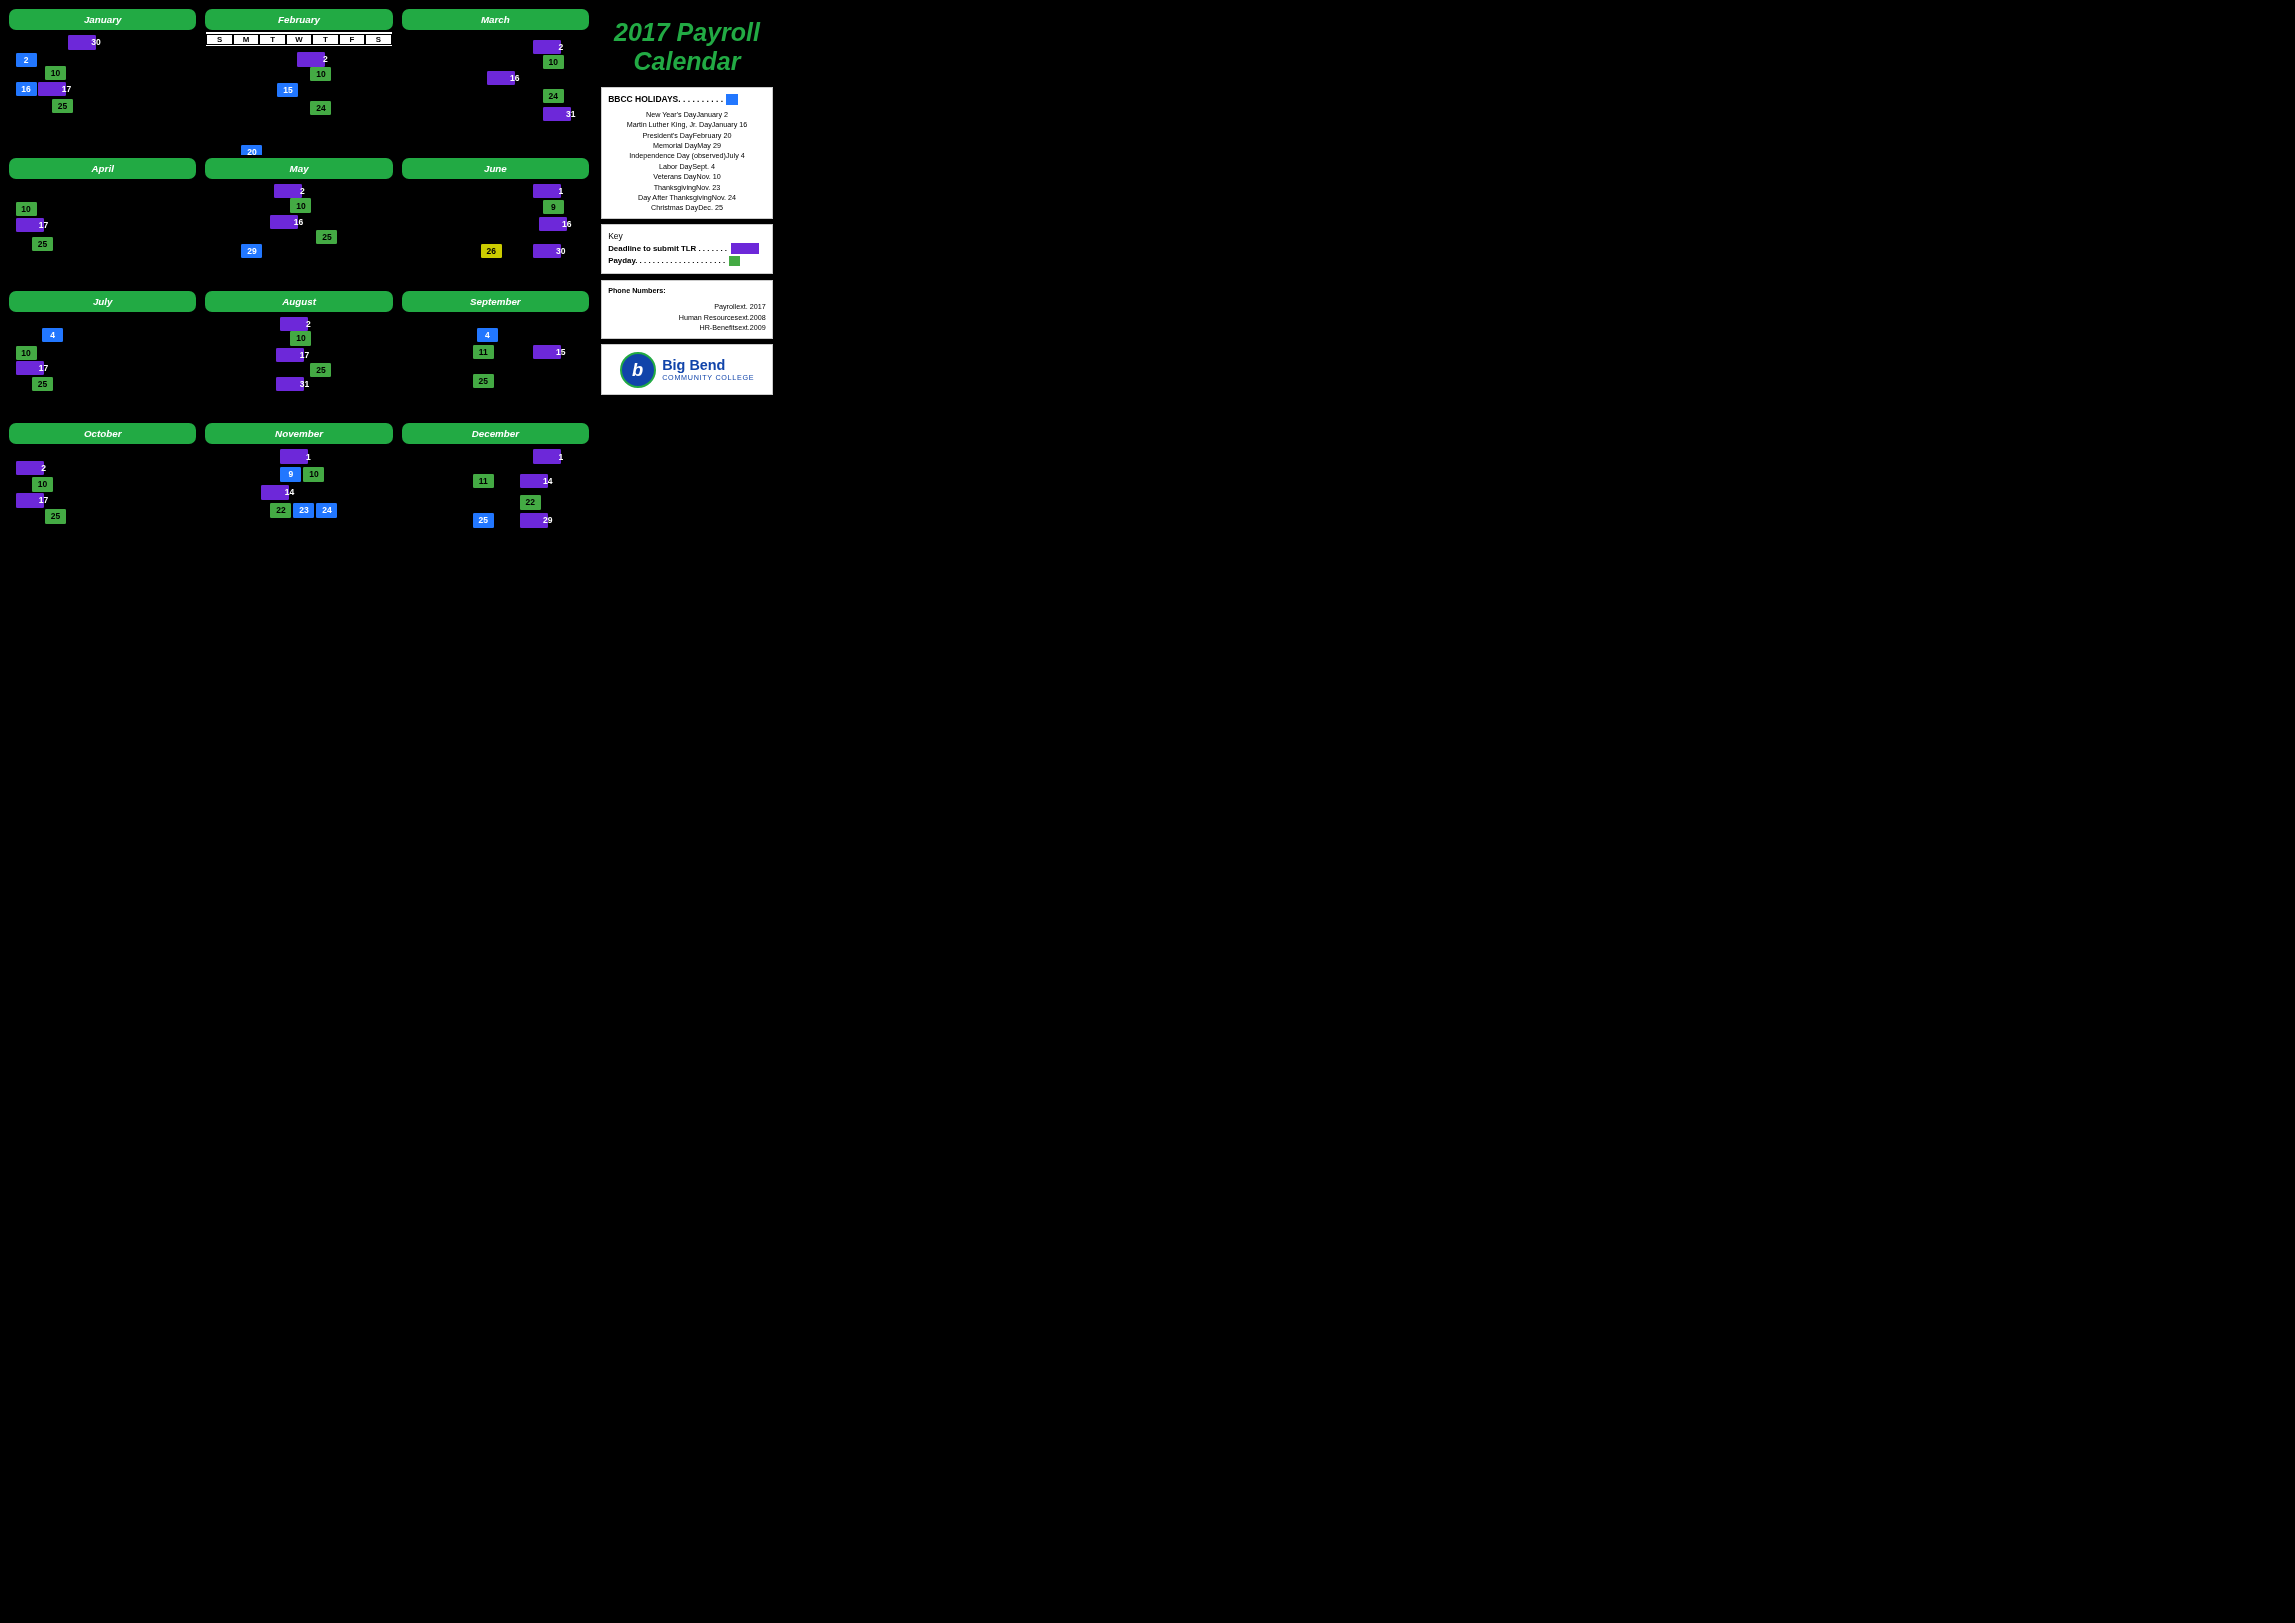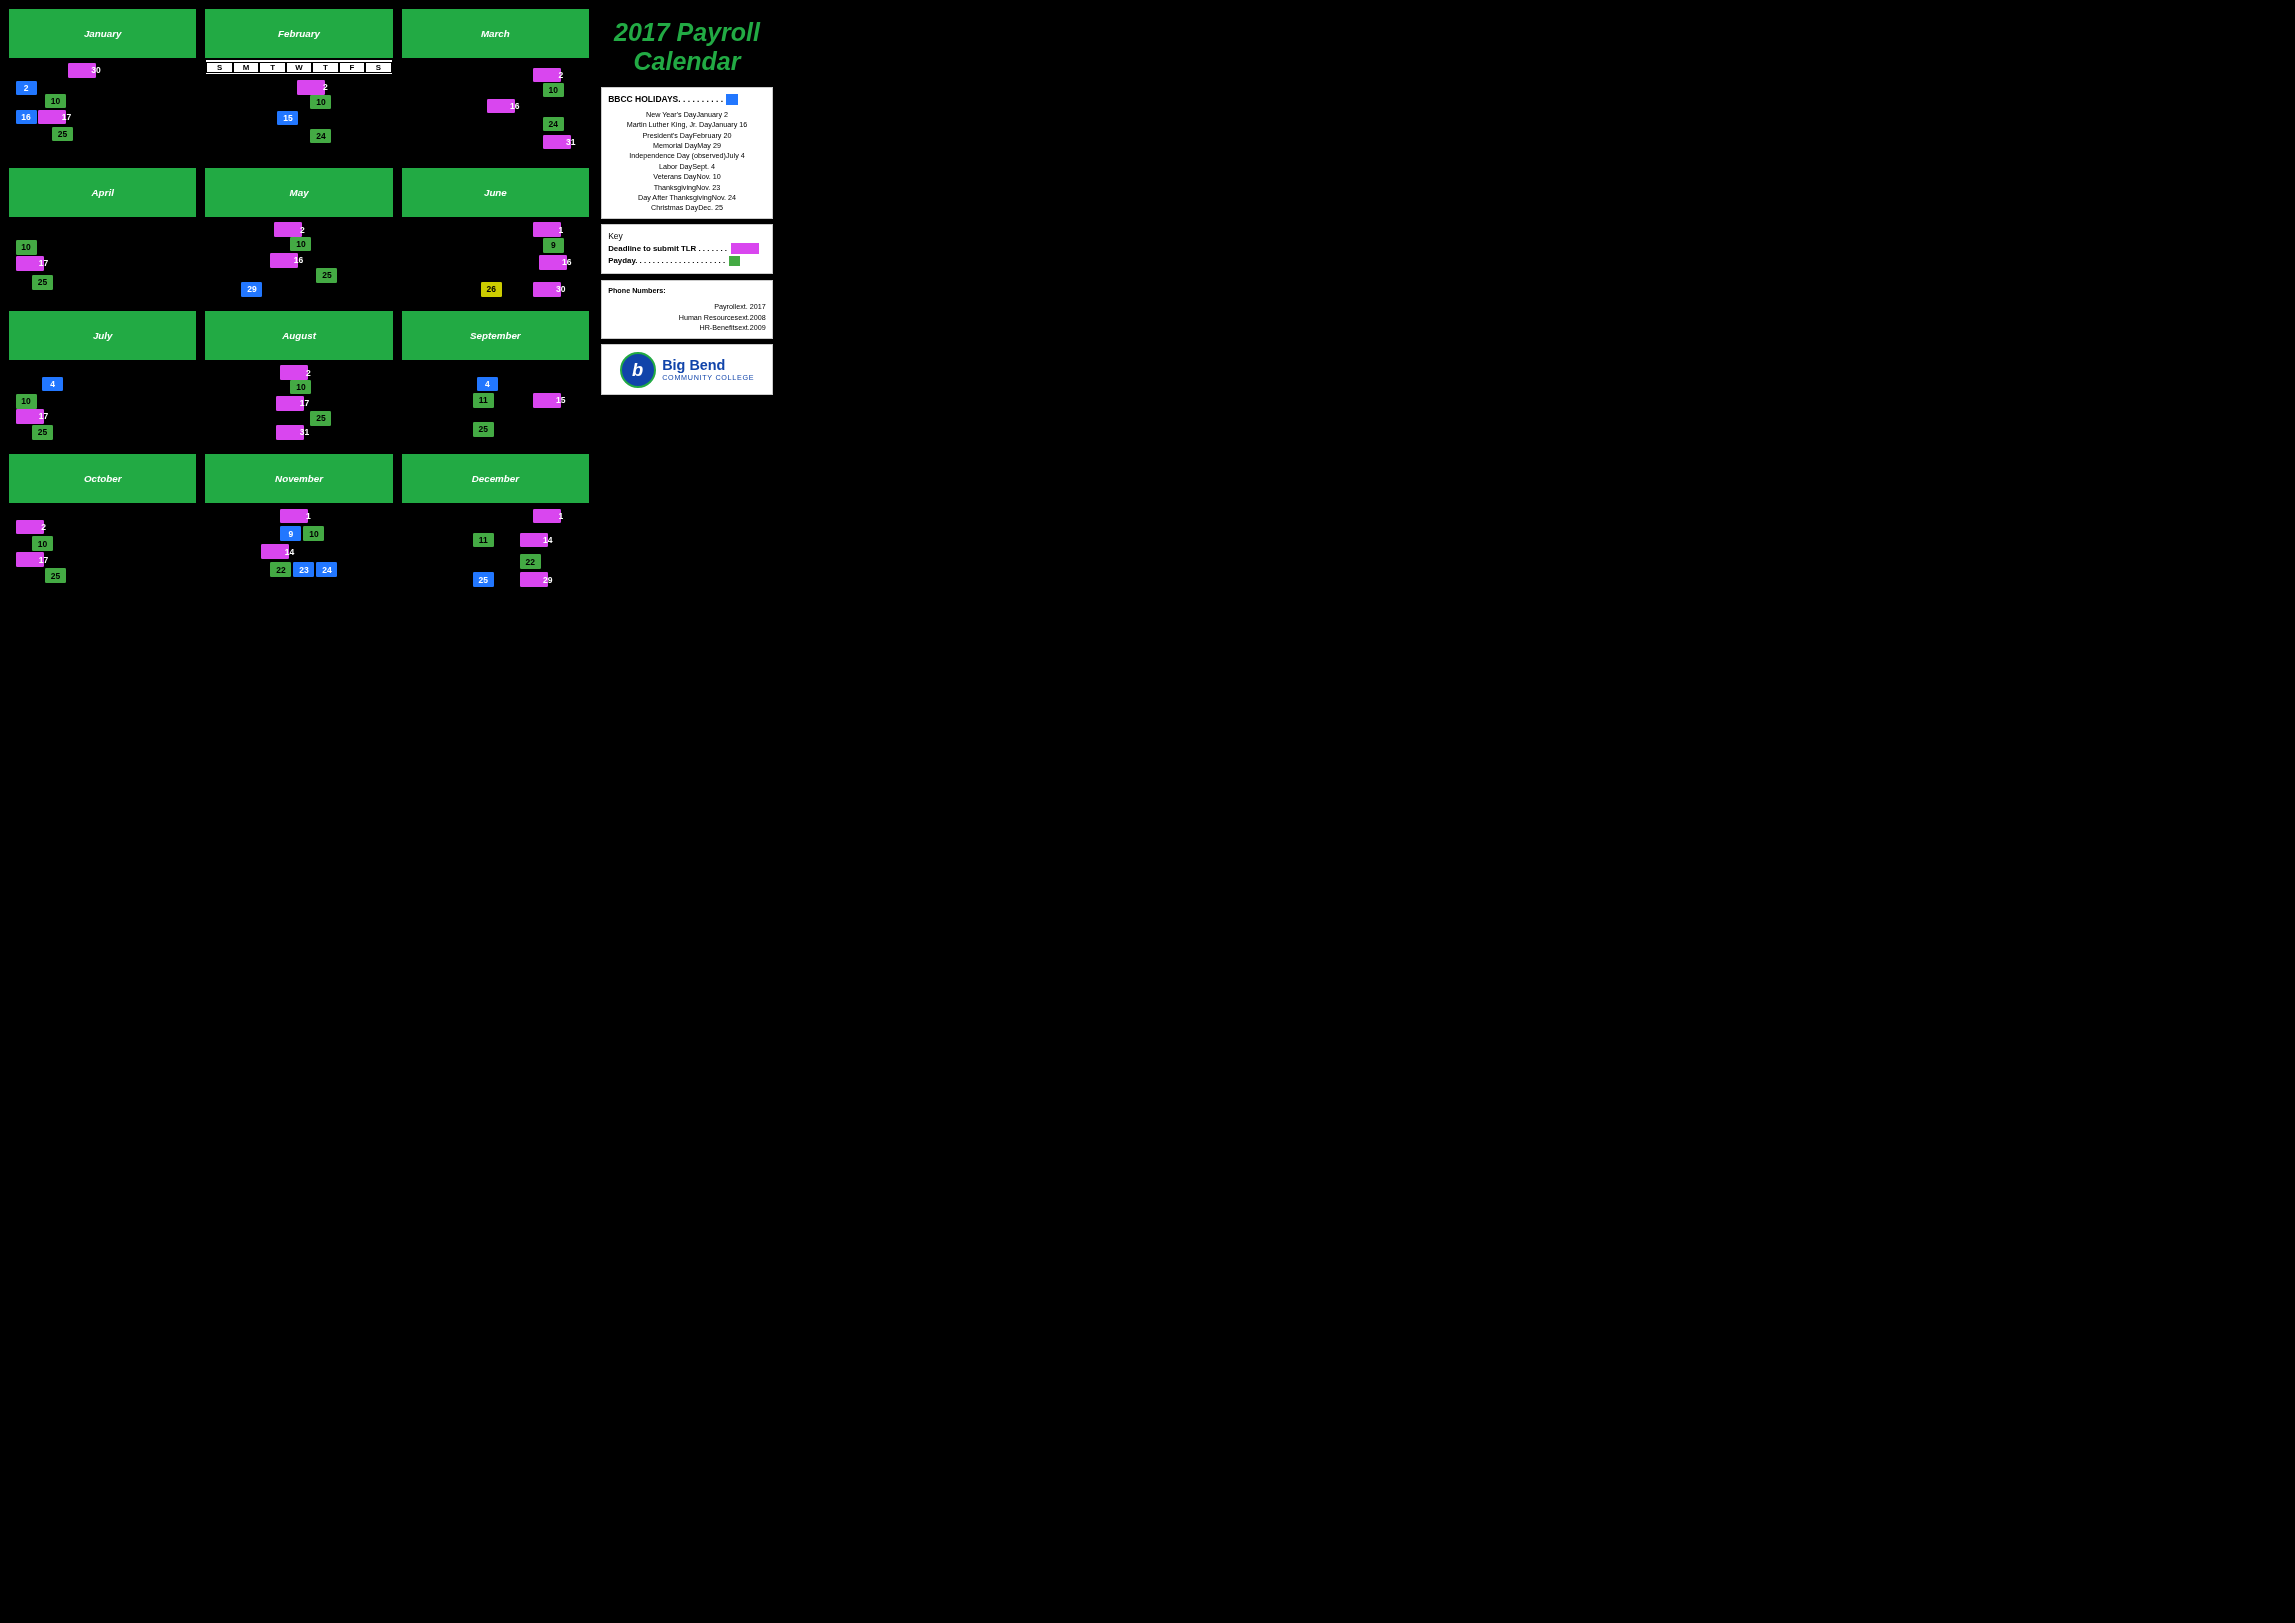--- a/index.html
+++ b/index.html
@@ -18,42 +18,42 @@
       background: #000;
       padding: 2.6px;
       position: relative;
     }
     .month-header {
       background: #22aa44;
       color: #fff;
       font-weight: bold;
       font-size: 9.8px;
       text-align: center;
-      padding: 19px 0;
-      border-radius: 0;
+      padding: 5px 0;
+      border-radius: 7px;
       font-style: italic;
     }
     .month-body {
       position: relative;
       min-height: 79px;
       padding: 2.6px 1.3px;
     }
     .date-item {
       display: inline-flex;
       align-items: center;
       justify-content: center;
       width: 21px;
       height: 14.4px;
       font-size: 8.5px;
       font-weight: bold;
       color: #000;
       position: absolute;
       border-radius: 1.3px;
     }
-    .red { background: #d946ef; color: #fff; padding-left: 28px; }
+    .red { background: #6d28d9; color: #fff; padding-left: 28px; }
     .green { background: #4a4; color: #000; }
     .blue { background: #27f; color: #fff; }
     .yellow { background: #cccc00; color: #000; }
 
     
     .right-panel {
       grid-column: 4;
       grid-row: 1 / 5;
       background: #000;
       padding: 5.2px;

